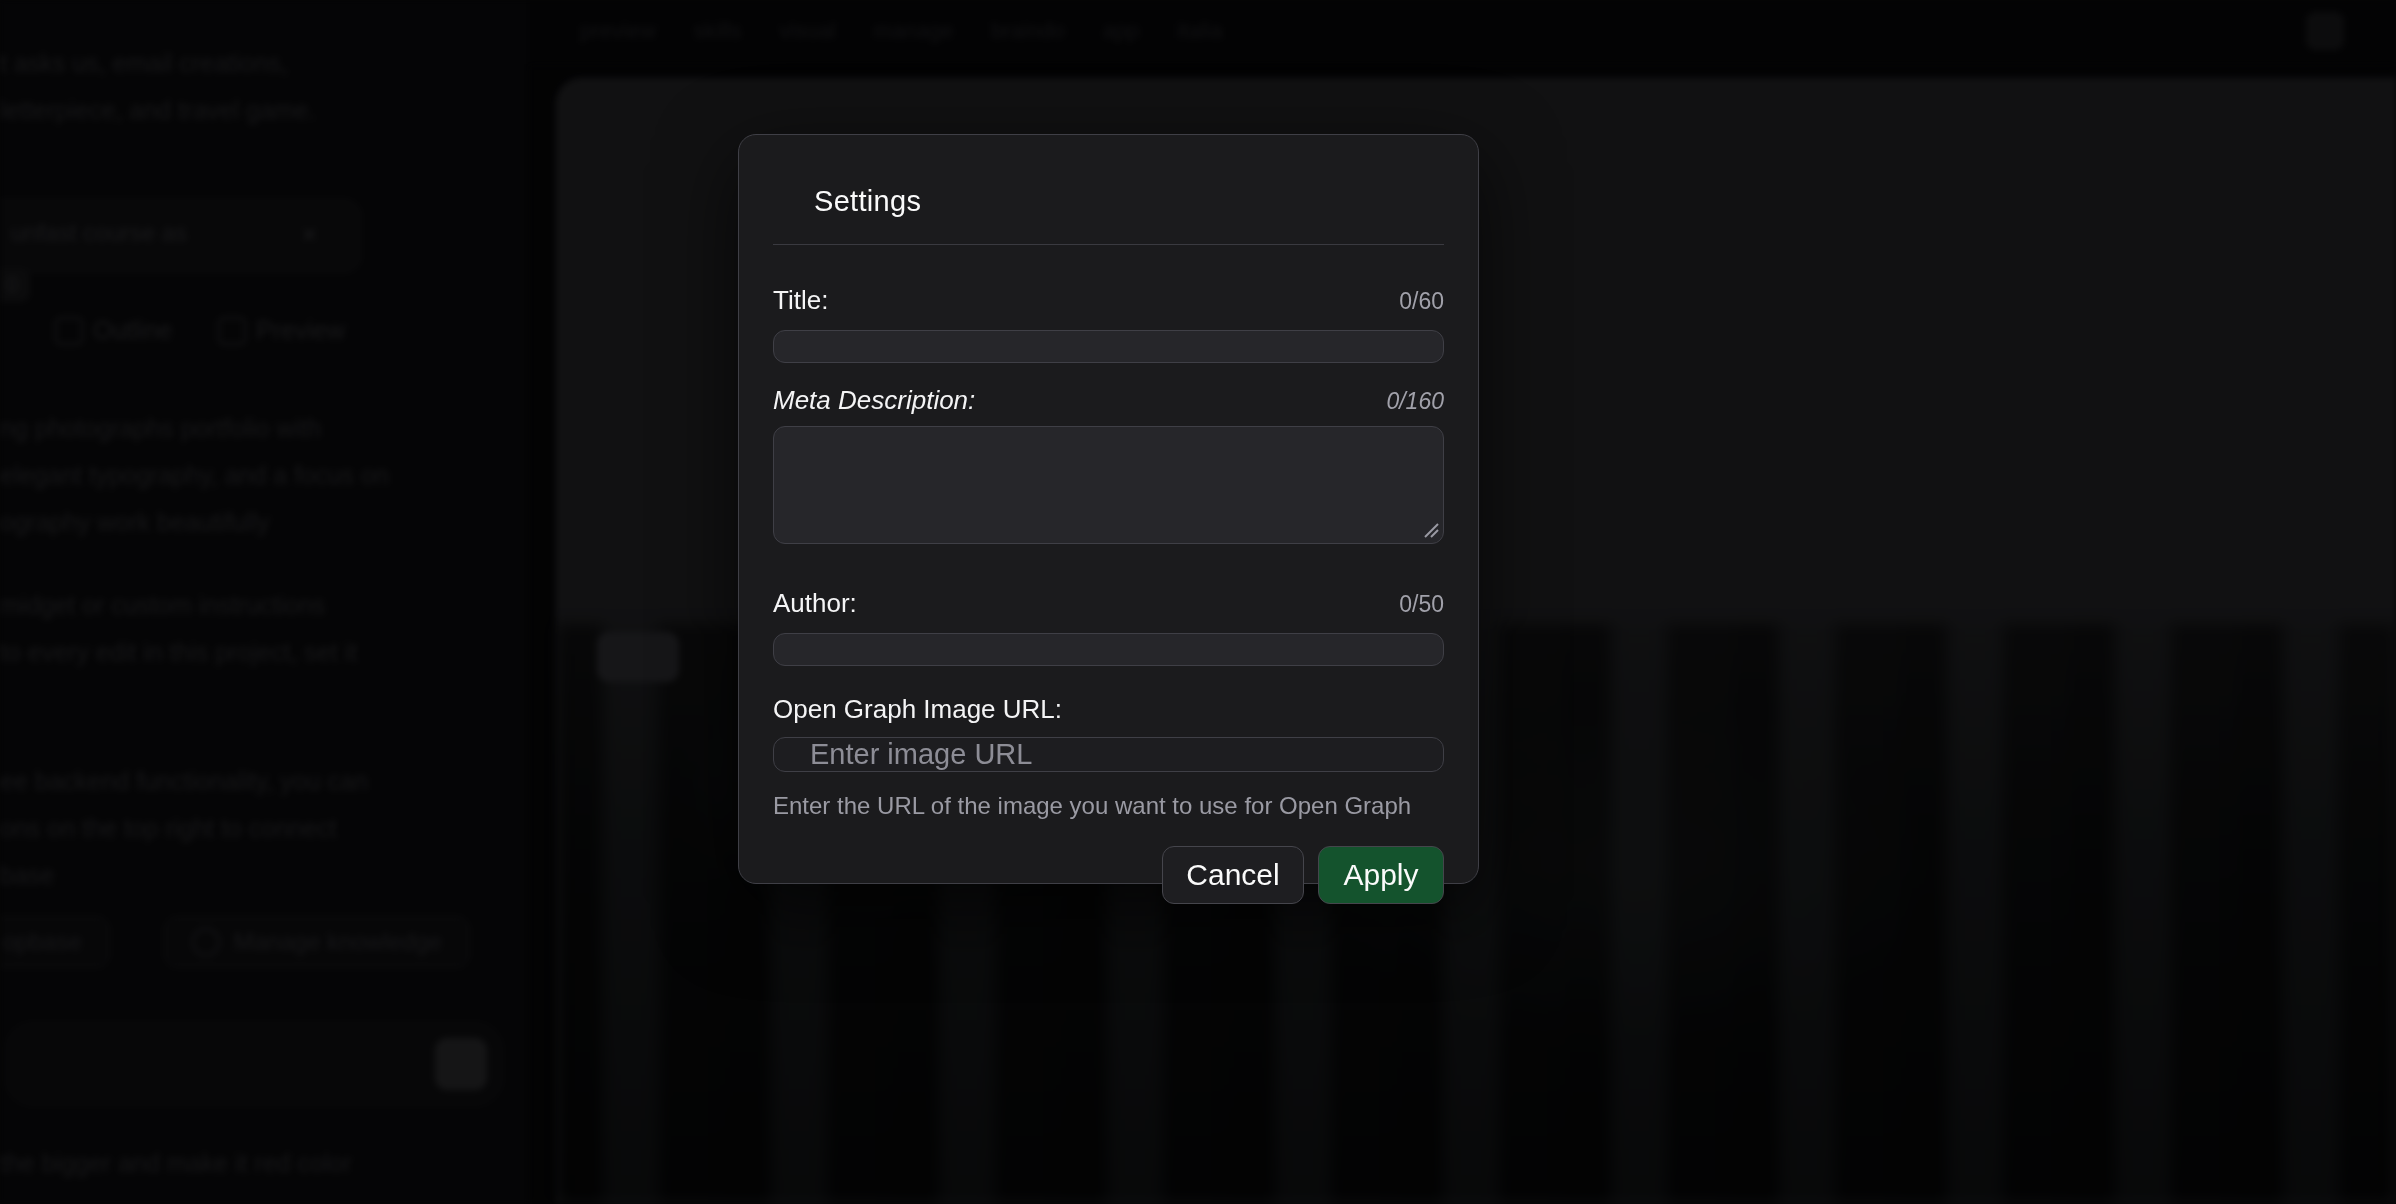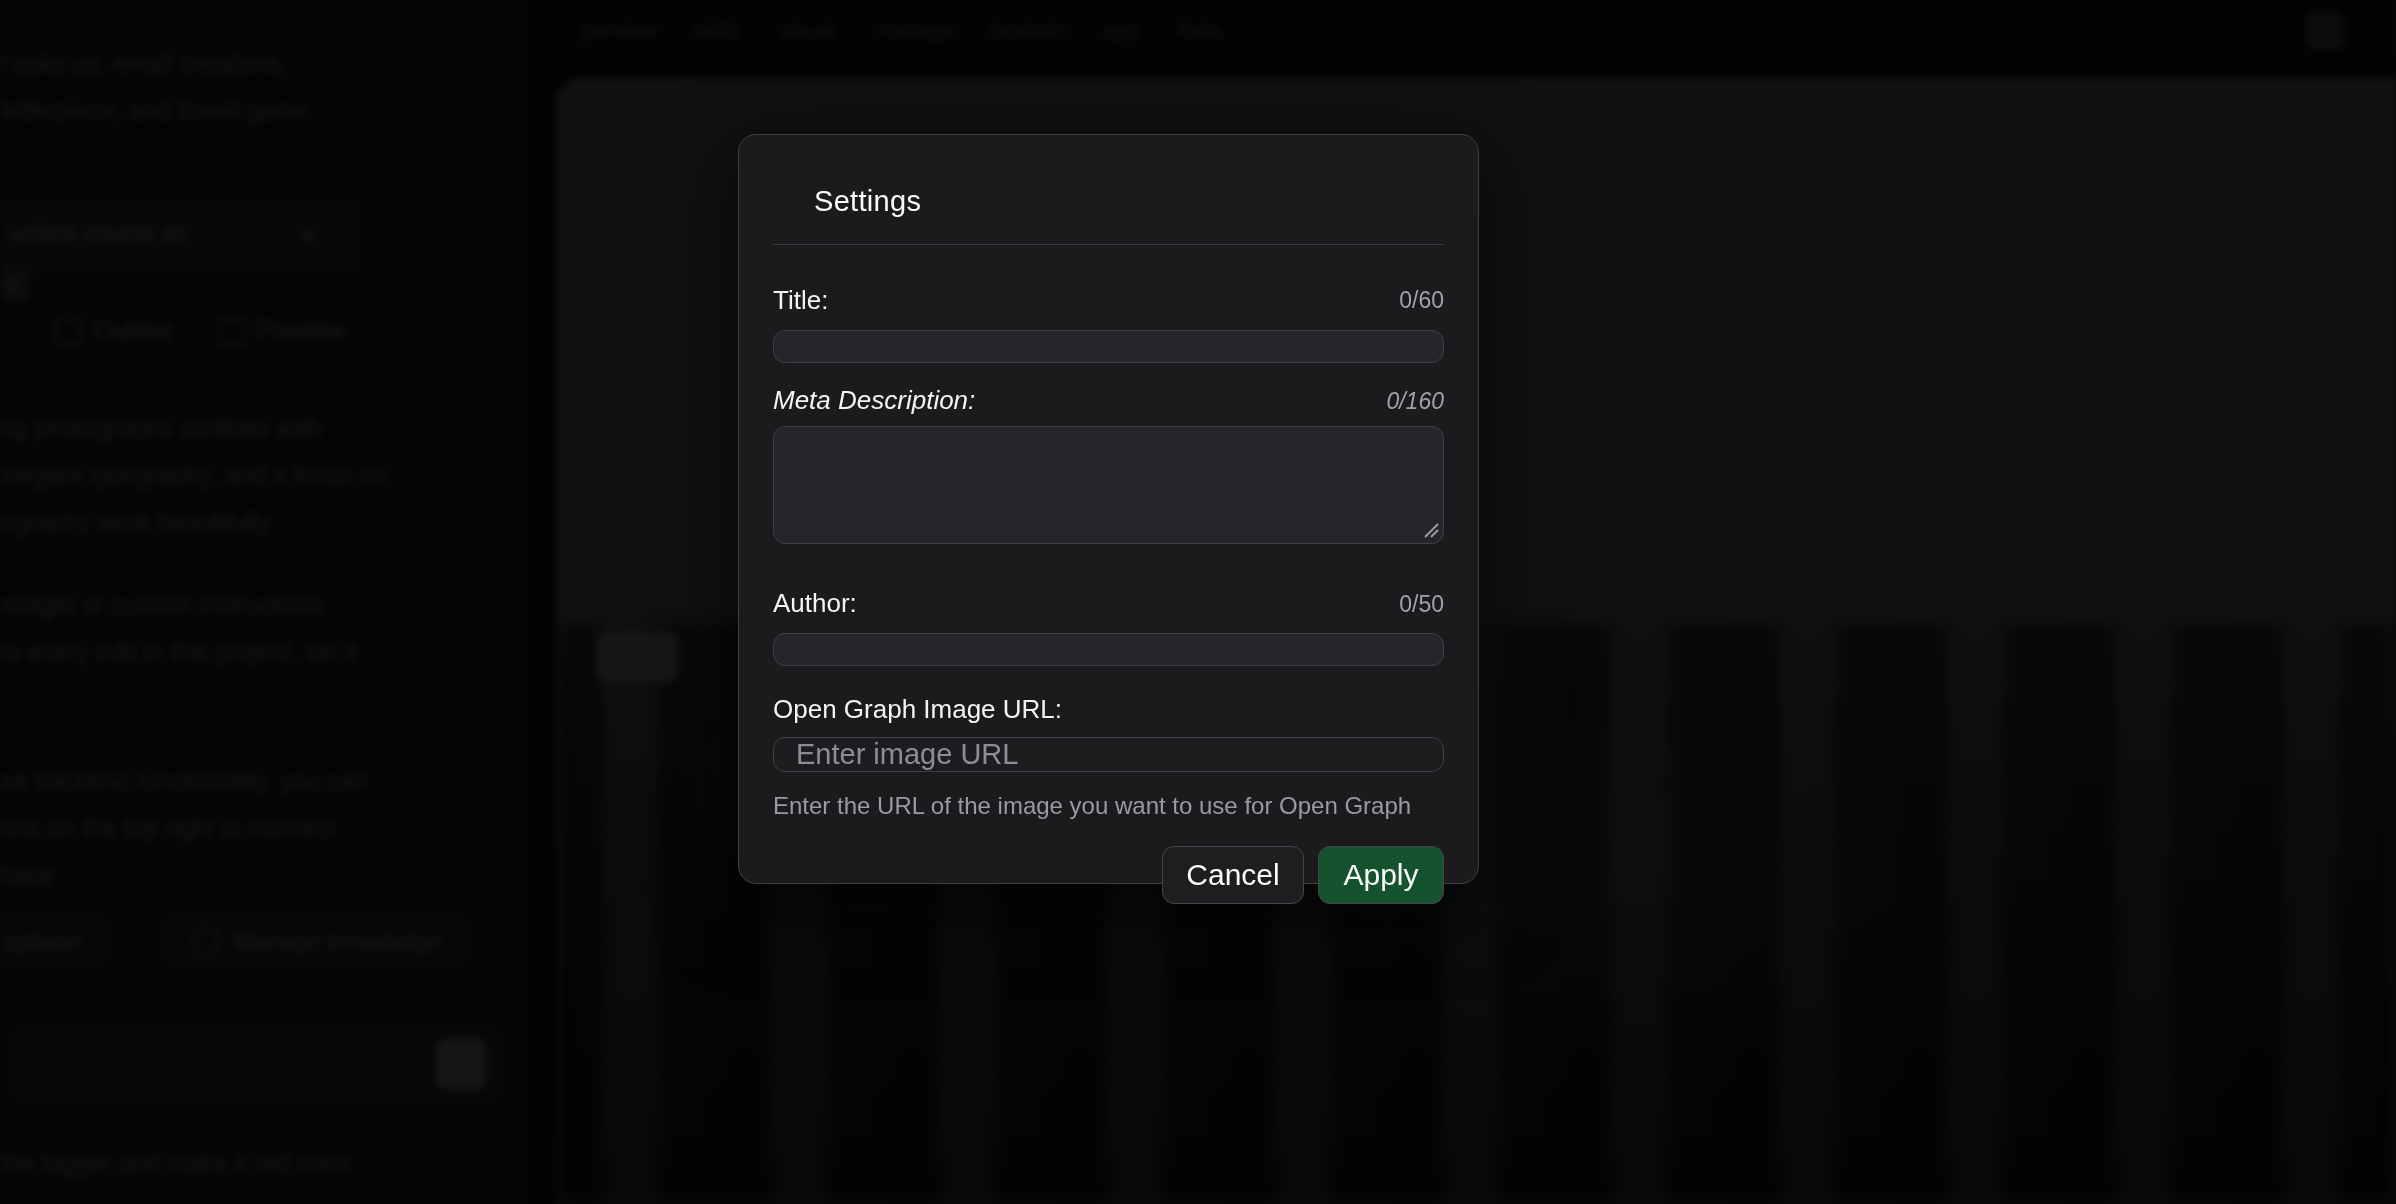--- a/index.html
+++ b/index.html
@@ -50,26 +50,26 @@
   
   .modal{position:absolute;left:738px;top:134px;width:741px;height:750px;box-sizing:border-box;
          background:#1b1b1d;border:1px solid #3f3f46;border-radius:18px;
          box-shadow:0 24px 80px rgba(0,0,0,.65);padding:0 34px;display:flex;flex-direction:column;
          color:#fafafa;}
   .modal-title{margin:50px 0 0 41px;font-size:29px;font-weight:500;letter-spacing:.3px;color:#fafafa;}
   .modal-divider{height:1px;background:#3a3a40;margin-top:26px;flex:none;}
   .label-row{display:flex;justify-content:space-between;align-items:baseline;}
   .field-label{font-size:26px;color:#f4f4f5;}
   .field-counter{font-size:23px;color:#a1a1aa;}
-  .row-title{margin-top:40px;align-items:center;}
+  .row-title{margin-top:40px;}
   .row-meta{margin-top:22px;font-style:italic;}
   .row-author{margin-top:44px;}
   .row-og{margin-top:28px;}
   .tb{box-sizing:border-box;width:100%;background:#26262a;border:1px solid #3f3f46;border-radius:12px;
-      color:#fafafa;font-size:26px;font-family:inherit;padding:0 22px;outline:none;}
+      color:#fafafa;font-size:26px;font-family:inherit;padding:0 36px;outline:none;}
   .input-title{margin-top:14px;height:64px;}
   .input-author{margin-top:14px;height:64px;}
   .ta-wrap{position:relative;margin-top:10px;}
   .input-meta{display:block;height:118px;resize:none;padding:16px 22px;background:#26262a;}
   .resize-handle{position:absolute;right:5px;bottom:6px;width:18px;height:18px;pointer-events:none;}
   .input-og{margin-top:12px;height:73px;background:#1d1d20;font-size:29px;}
   .input-og::placeholder{color:#8d8d96;}
   .helper-text{margin-top:20px;font-size:24px;color:#9a9aa3;}
   .btn-row{margin-top:26px;display:flex;justify-content:flex-end;gap:14px;}
   .btn{height:58px;border-radius:12px;border:1px solid #45454c;font-size:30px;color:#fafafa;

